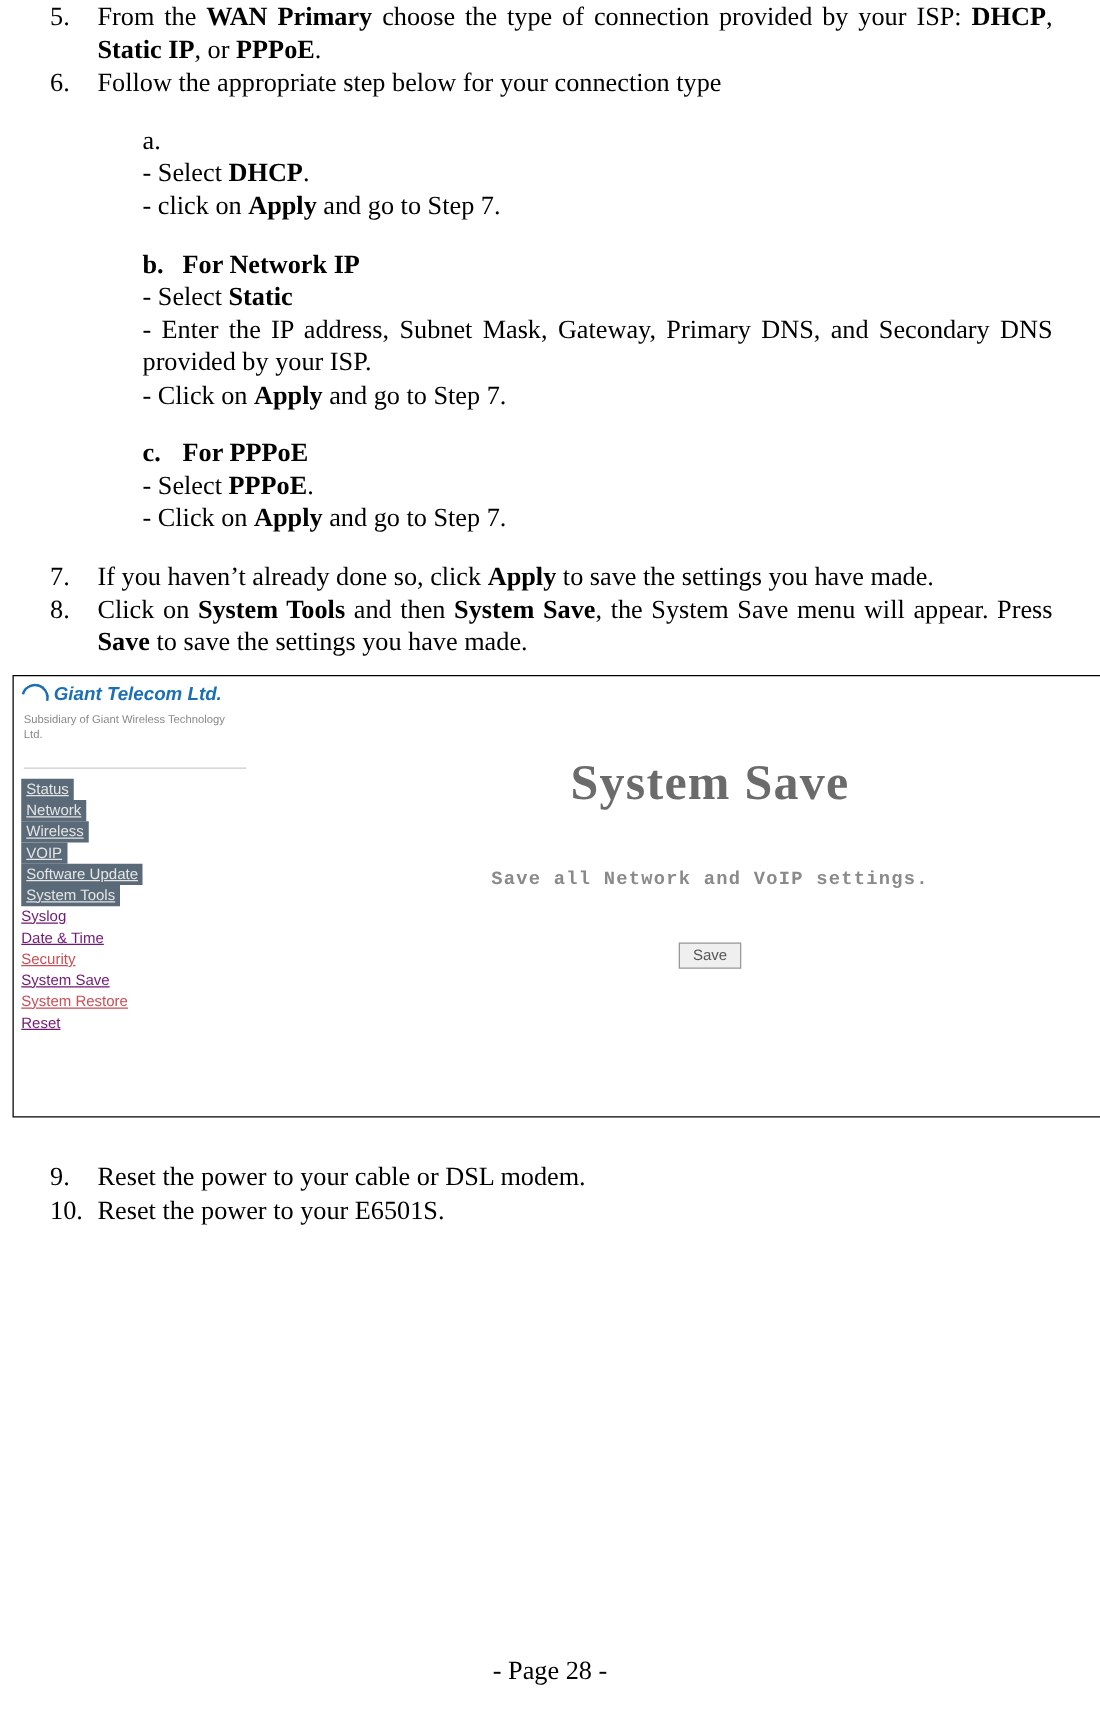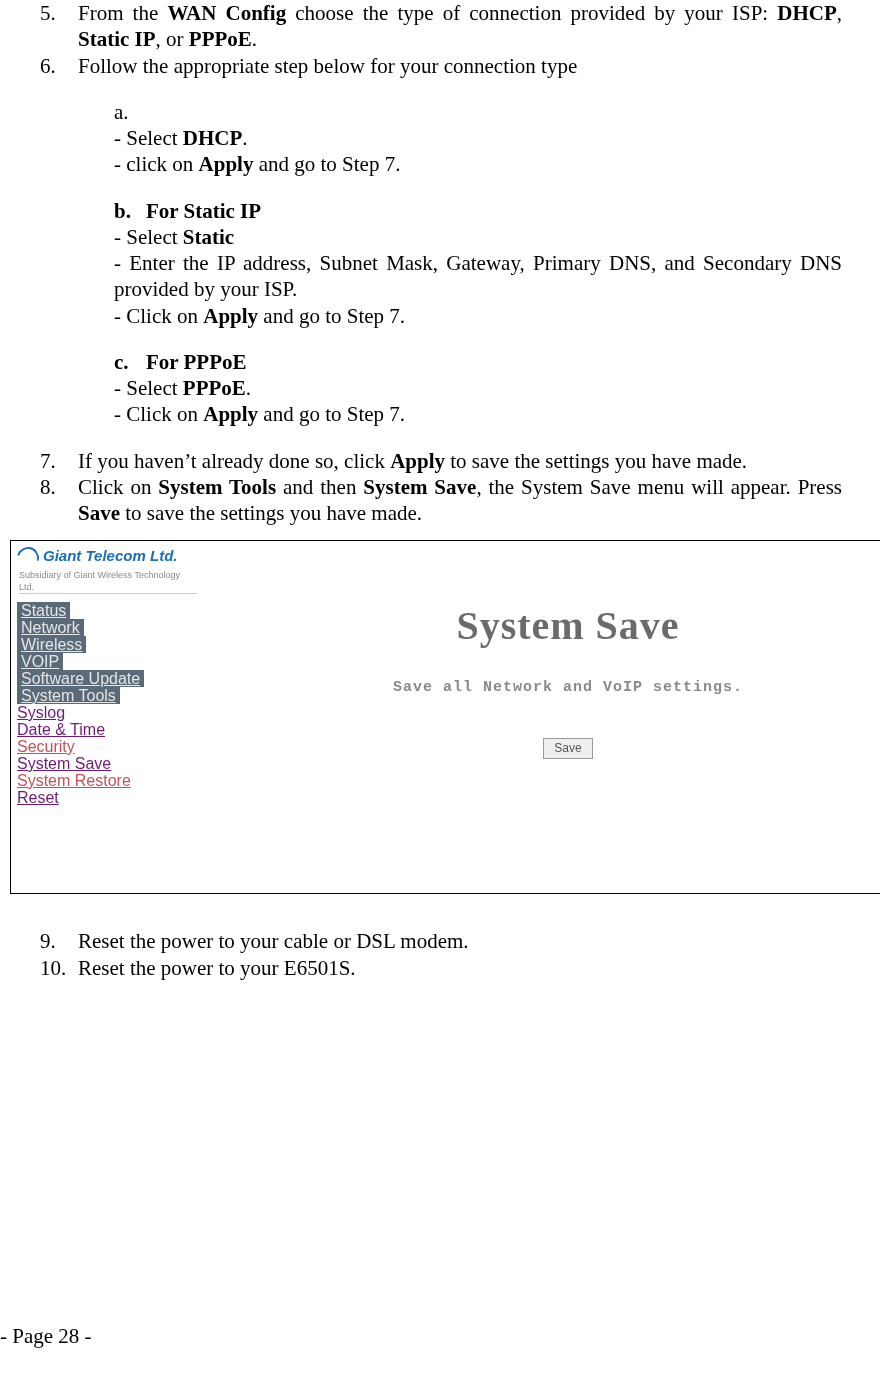--- a/index.html
+++ b/index.html
@@ -93,25 +93,25 @@
     color: #1b6fb5;
     font-weight: bold;
     font-size: 15px;
     font-style: italic;
   }
   .logo-sub {
     font-size: 9px;
     color: #8a8a8a;
     margin: 1px 0 8px 2px;
     border-bottom: 1px solid #ccc;
-    padding-bottom: 0;
+    padding-bottom: 21px;
   }
   .nav-item {
     display: block;
-    font-size: 16px;
+    font-size: 12px;
     line-height: 17px;
     text-decoration: underline;
     cursor: pointer;
     width: fit-content;
   }
   .nav-dark {
     background: #5a6a78;
     color: #e5e5e5;
     padding: 0 4px;
     text-decoration: underline;
@@ -128,21 +128,21 @@
     color: #777;
   }
   .ss-title {
     font-family: "Times New Roman", serif;
     font-size: 40px;
     font-weight: bold;
     color: #6b6b6b;
     letter-spacing: 1px;
   }
   .ss-desc {
-    margin-top: 28px;
+    margin-top: 44px;
     font-family: "Courier New", monospace;
     font-size: 15px;
     font-weight: bold;
     color: #8a8a8a;
     letter-spacing: 1px;
   }
   .ss-btn-wrap {
     margin-top: 40px;
   }
   .ss-btn {
@@ -154,53 +154,54 @@
     padding: 2px 10px;
     font-family: Verdana, sans-serif;
     cursor: pointer;
   }
 
   .footer {
     position: absolute;
     bottom: 32px;
     left: 0;
     width: 880px;
+    text-align: center;
     font-size: 21px;
   }
 </style>
 </head>
 <body>
 
 <div class="page">
 
   <ol class="ol-top">
     <li class="li-num">
       <span class="num">5.</span>
       <span class="body">
-        <span>From the </span><b>WAN Config</b><span> choose the type of connection provided by your ISP: </span><b>DHCP</b><span>, </span><b>Static IP</b><span>, or </span><b>PPPoE</b><span>.</span>
+        <span>From the </span><b>WAN Primary</b><span> choose the type of connection provided by your ISP: </span><b>DHCP</b><span>, </span><b>Static IP</b><span>, or </span><b>PPPoE</b><span>.</span>
       </span>
     </li>
     <li class="li-num">
       <span class="num">6.</span>
       <span class="body">Follow the appropriate step below for your connection type</span>
     </li>
   </ol>
 
   <ol class="sub-ol">
     <li class="sub-li">
       <div class="lead">
           <span class="sn">a.</span>
         </div>
       <div class="indent-line"><span>- Select </span><b>DHCP</b><span>.</span></div>
       <div class="indent-line"><span>- click on </span><b>Apply</b><span> and go to Step 7.</span></div>
     </li>
     <li class="sub-li">
       <div class="lead">
           <b class="sn">b.</b>
-          <b>For Static IP</b>
+          <b>For Network IP</b>
         </div>
       <div class="indent-line"><span>- Select </span><b>Static</b></div>
       <div class="indent-line">- Enter the IP address, Subnet Mask, Gateway, Primary DNS, and Secondary DNS provided by your ISP.</div>
       <div class="indent-line"><span>- Click on </span><b>Apply</b><span> and go to Step 7.</span></div>
     </li>
     <li class="sub-li">
       <div class="lead">
           <b class="sn">c.</b>
           <b>For PPPoE</b>
         </div>

